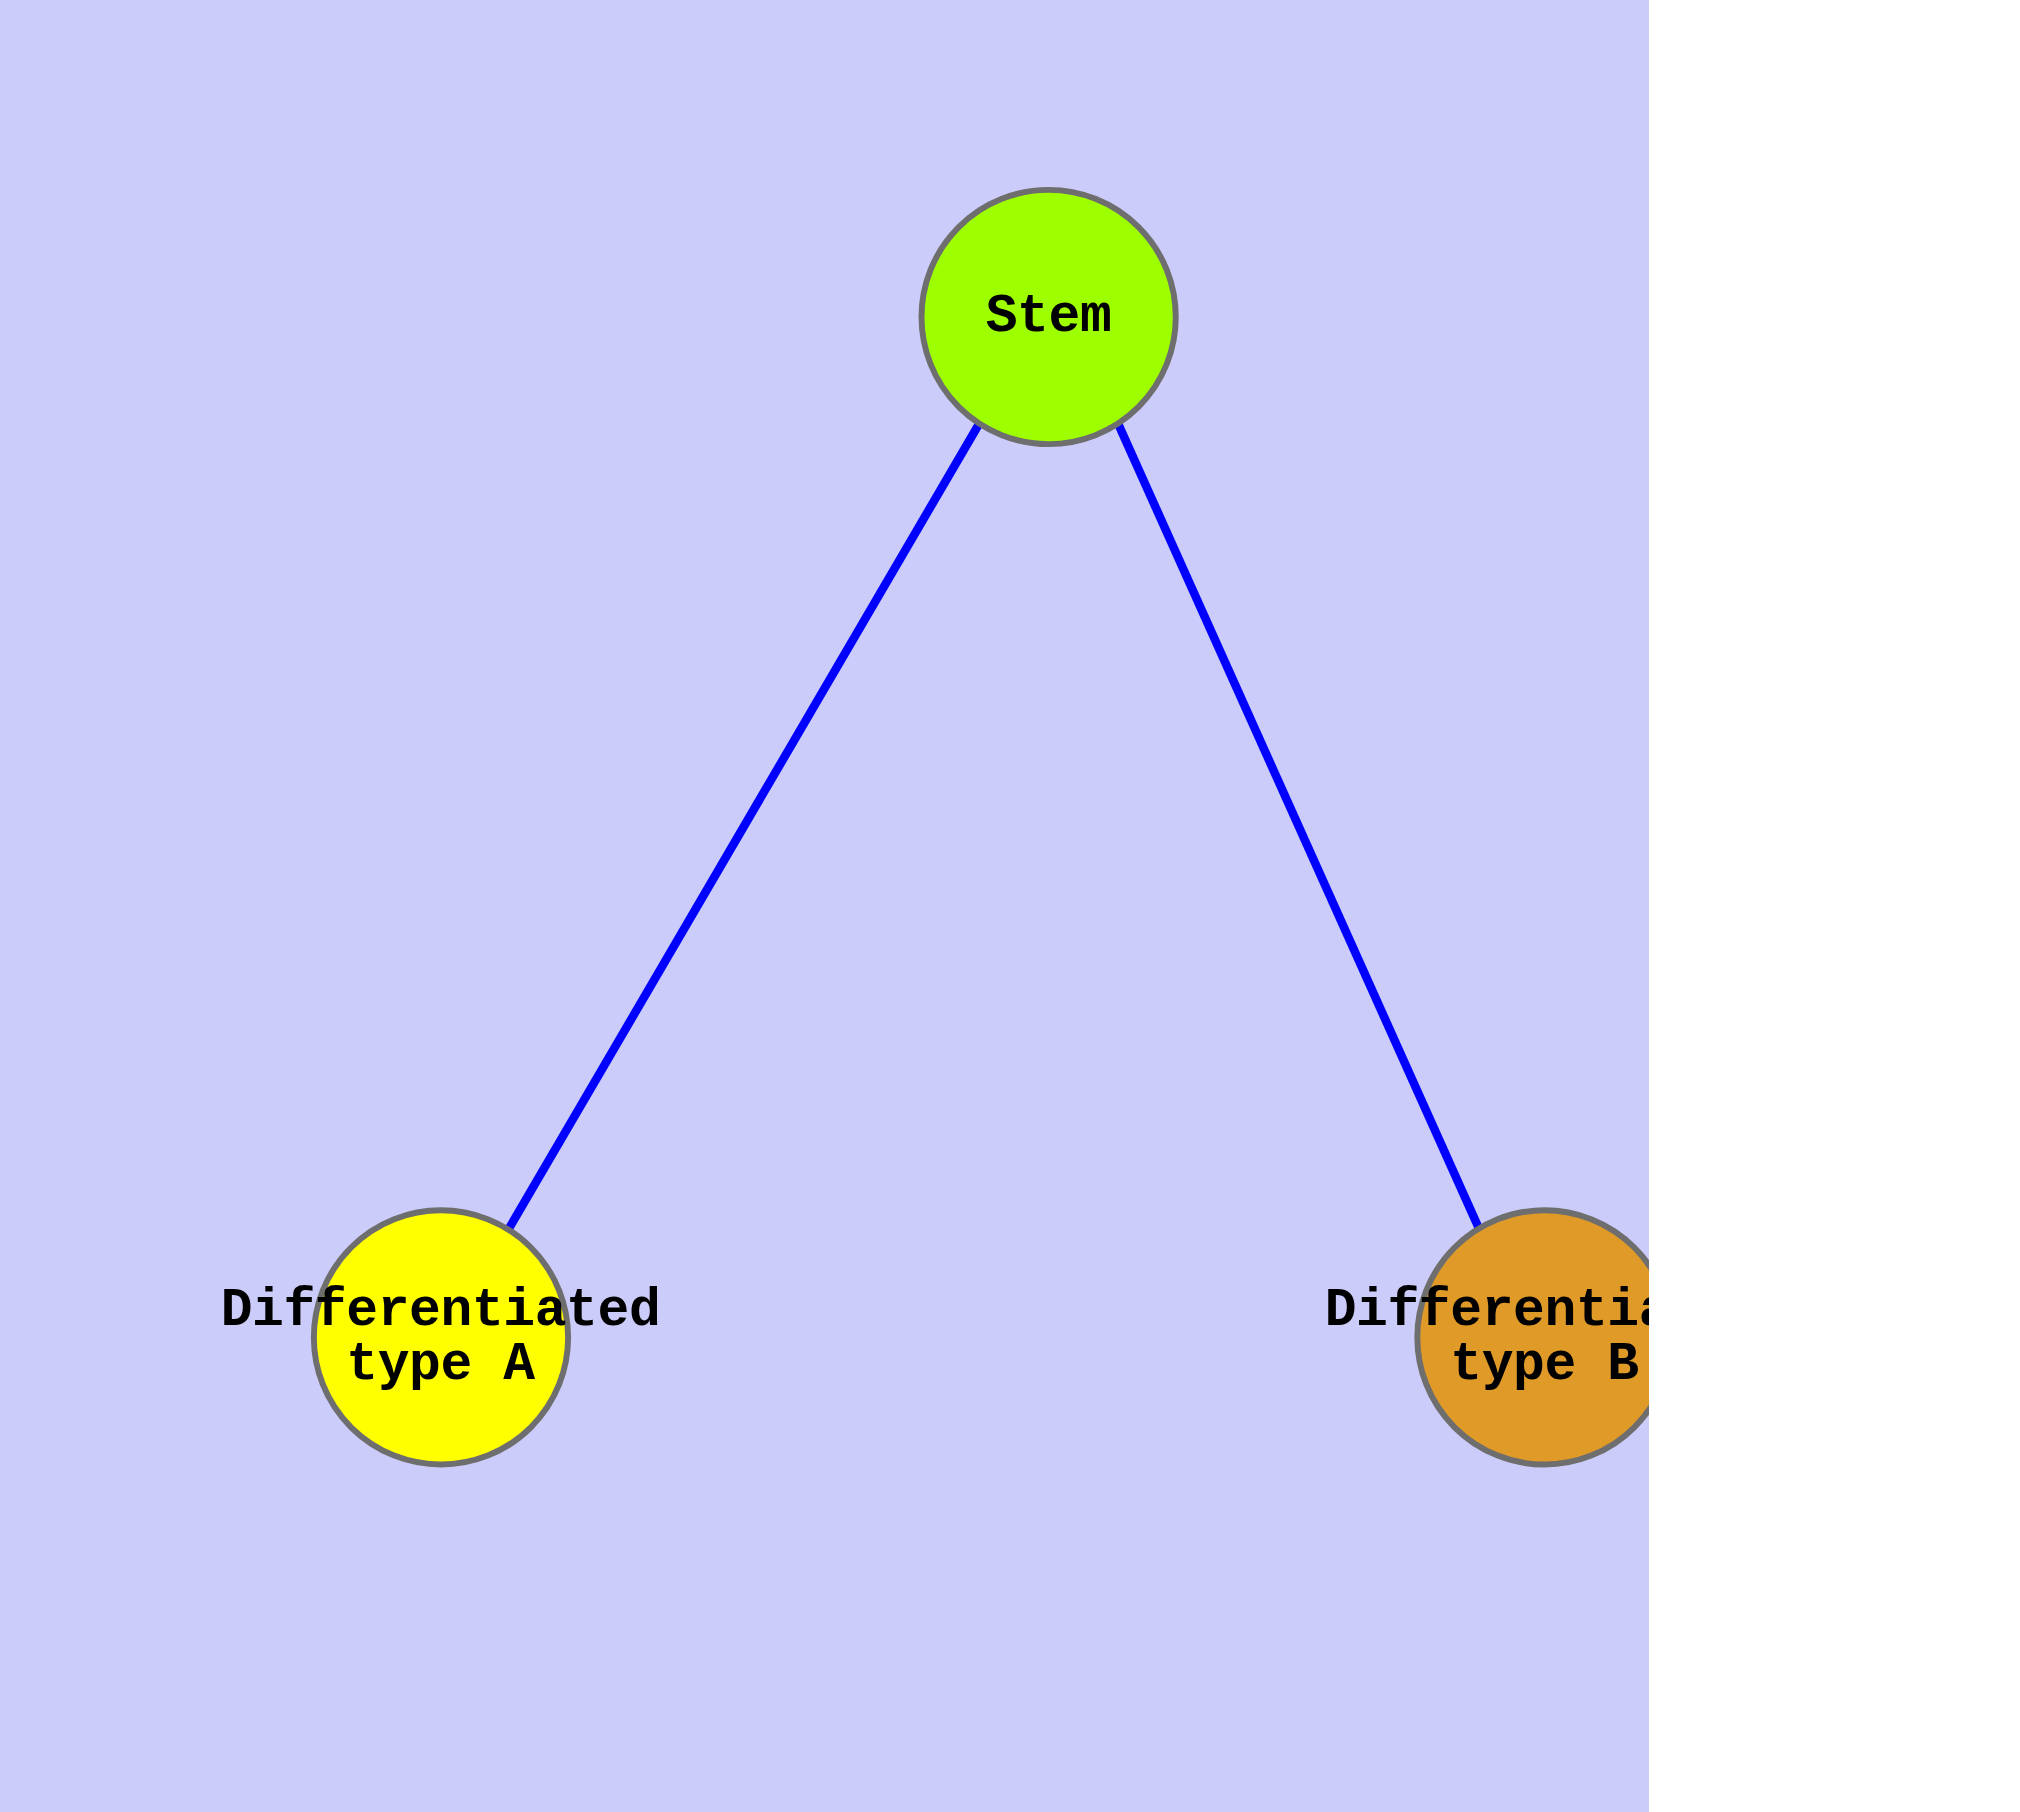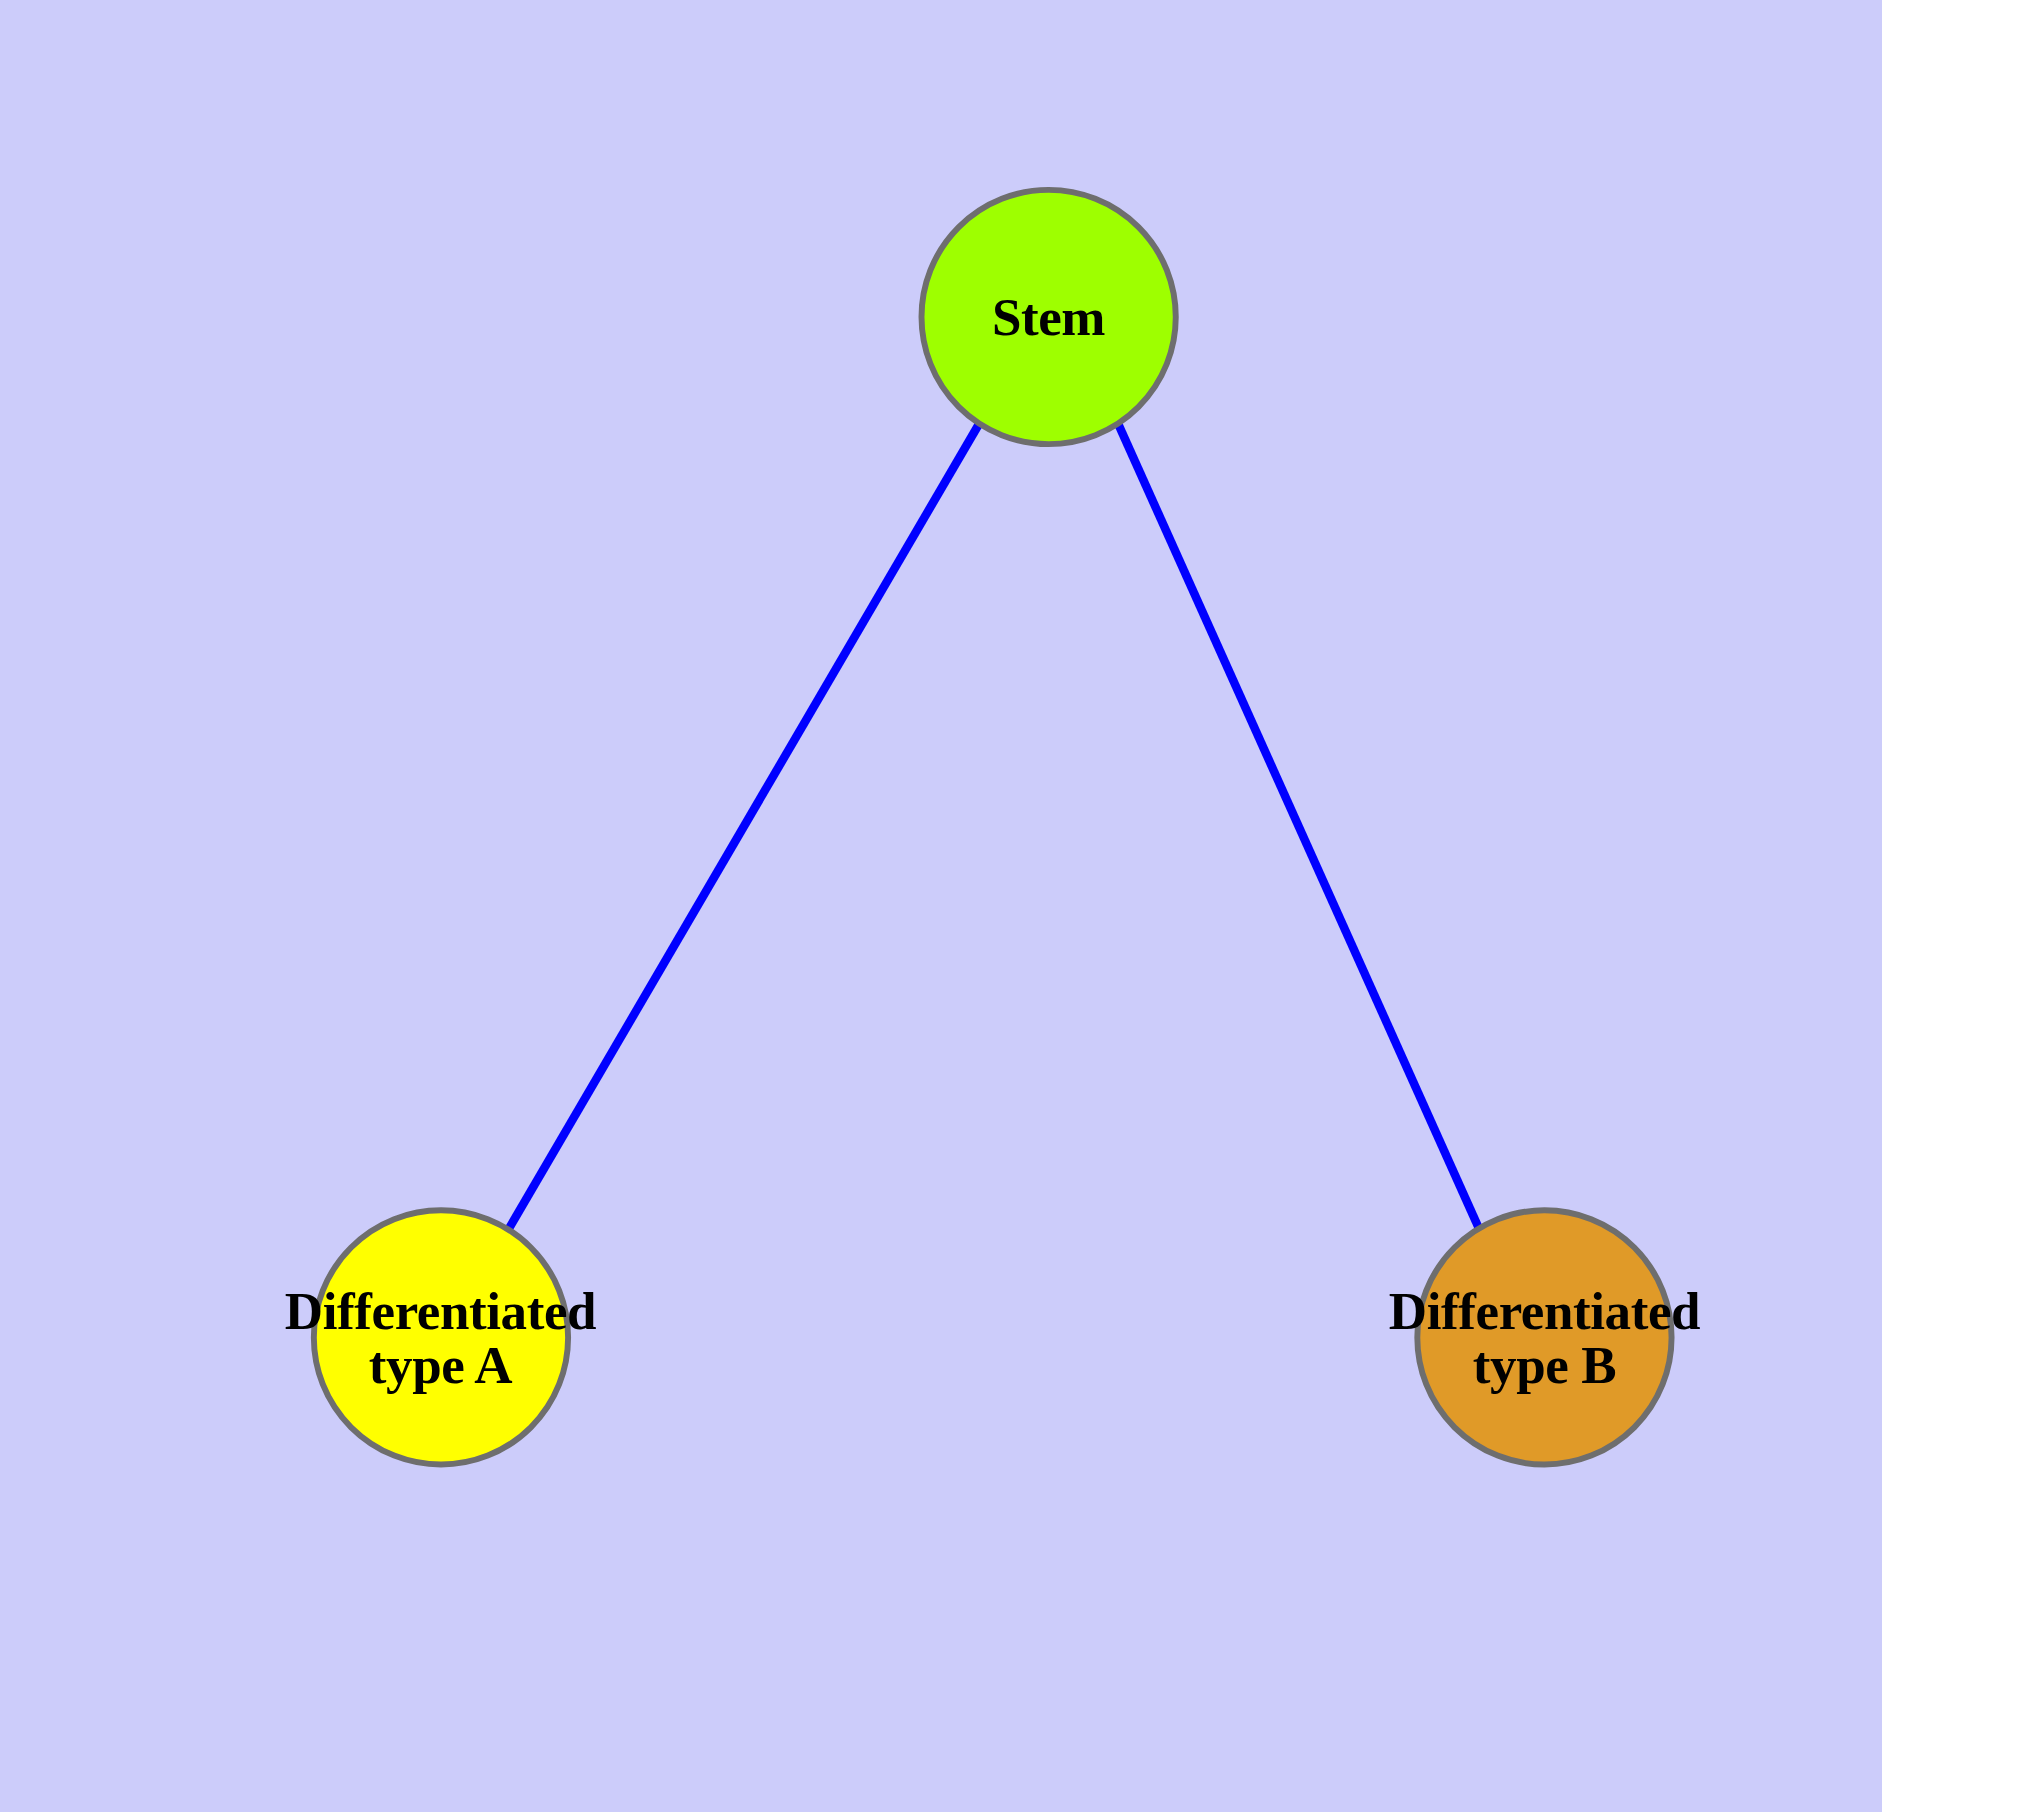--- a/index.html
+++ b/index.html
@@ -2,24 +2,24 @@
 <html style="font-size:13.6px"><head>
 <meta charset="utf-8">
 <style>
   html, body {
     margin: 0;
     padding: 0;
     background: #ffffff;
   }
   #canvas {
     position: relative;
-    width: 1882px;
+    width: 1649px;
     height: 1812px;
     overflow: hidden;
-    font-family: Liberation Serif, serif;
+    font-family: Liberation Mono, monospace;
   }
   #bg-rect {
     position: absolute;
     left: 0;
     top: 0;
     width: 2021px;
     height: 1812px;
     background: #ccccfa;
   }
   #graph-svg {

